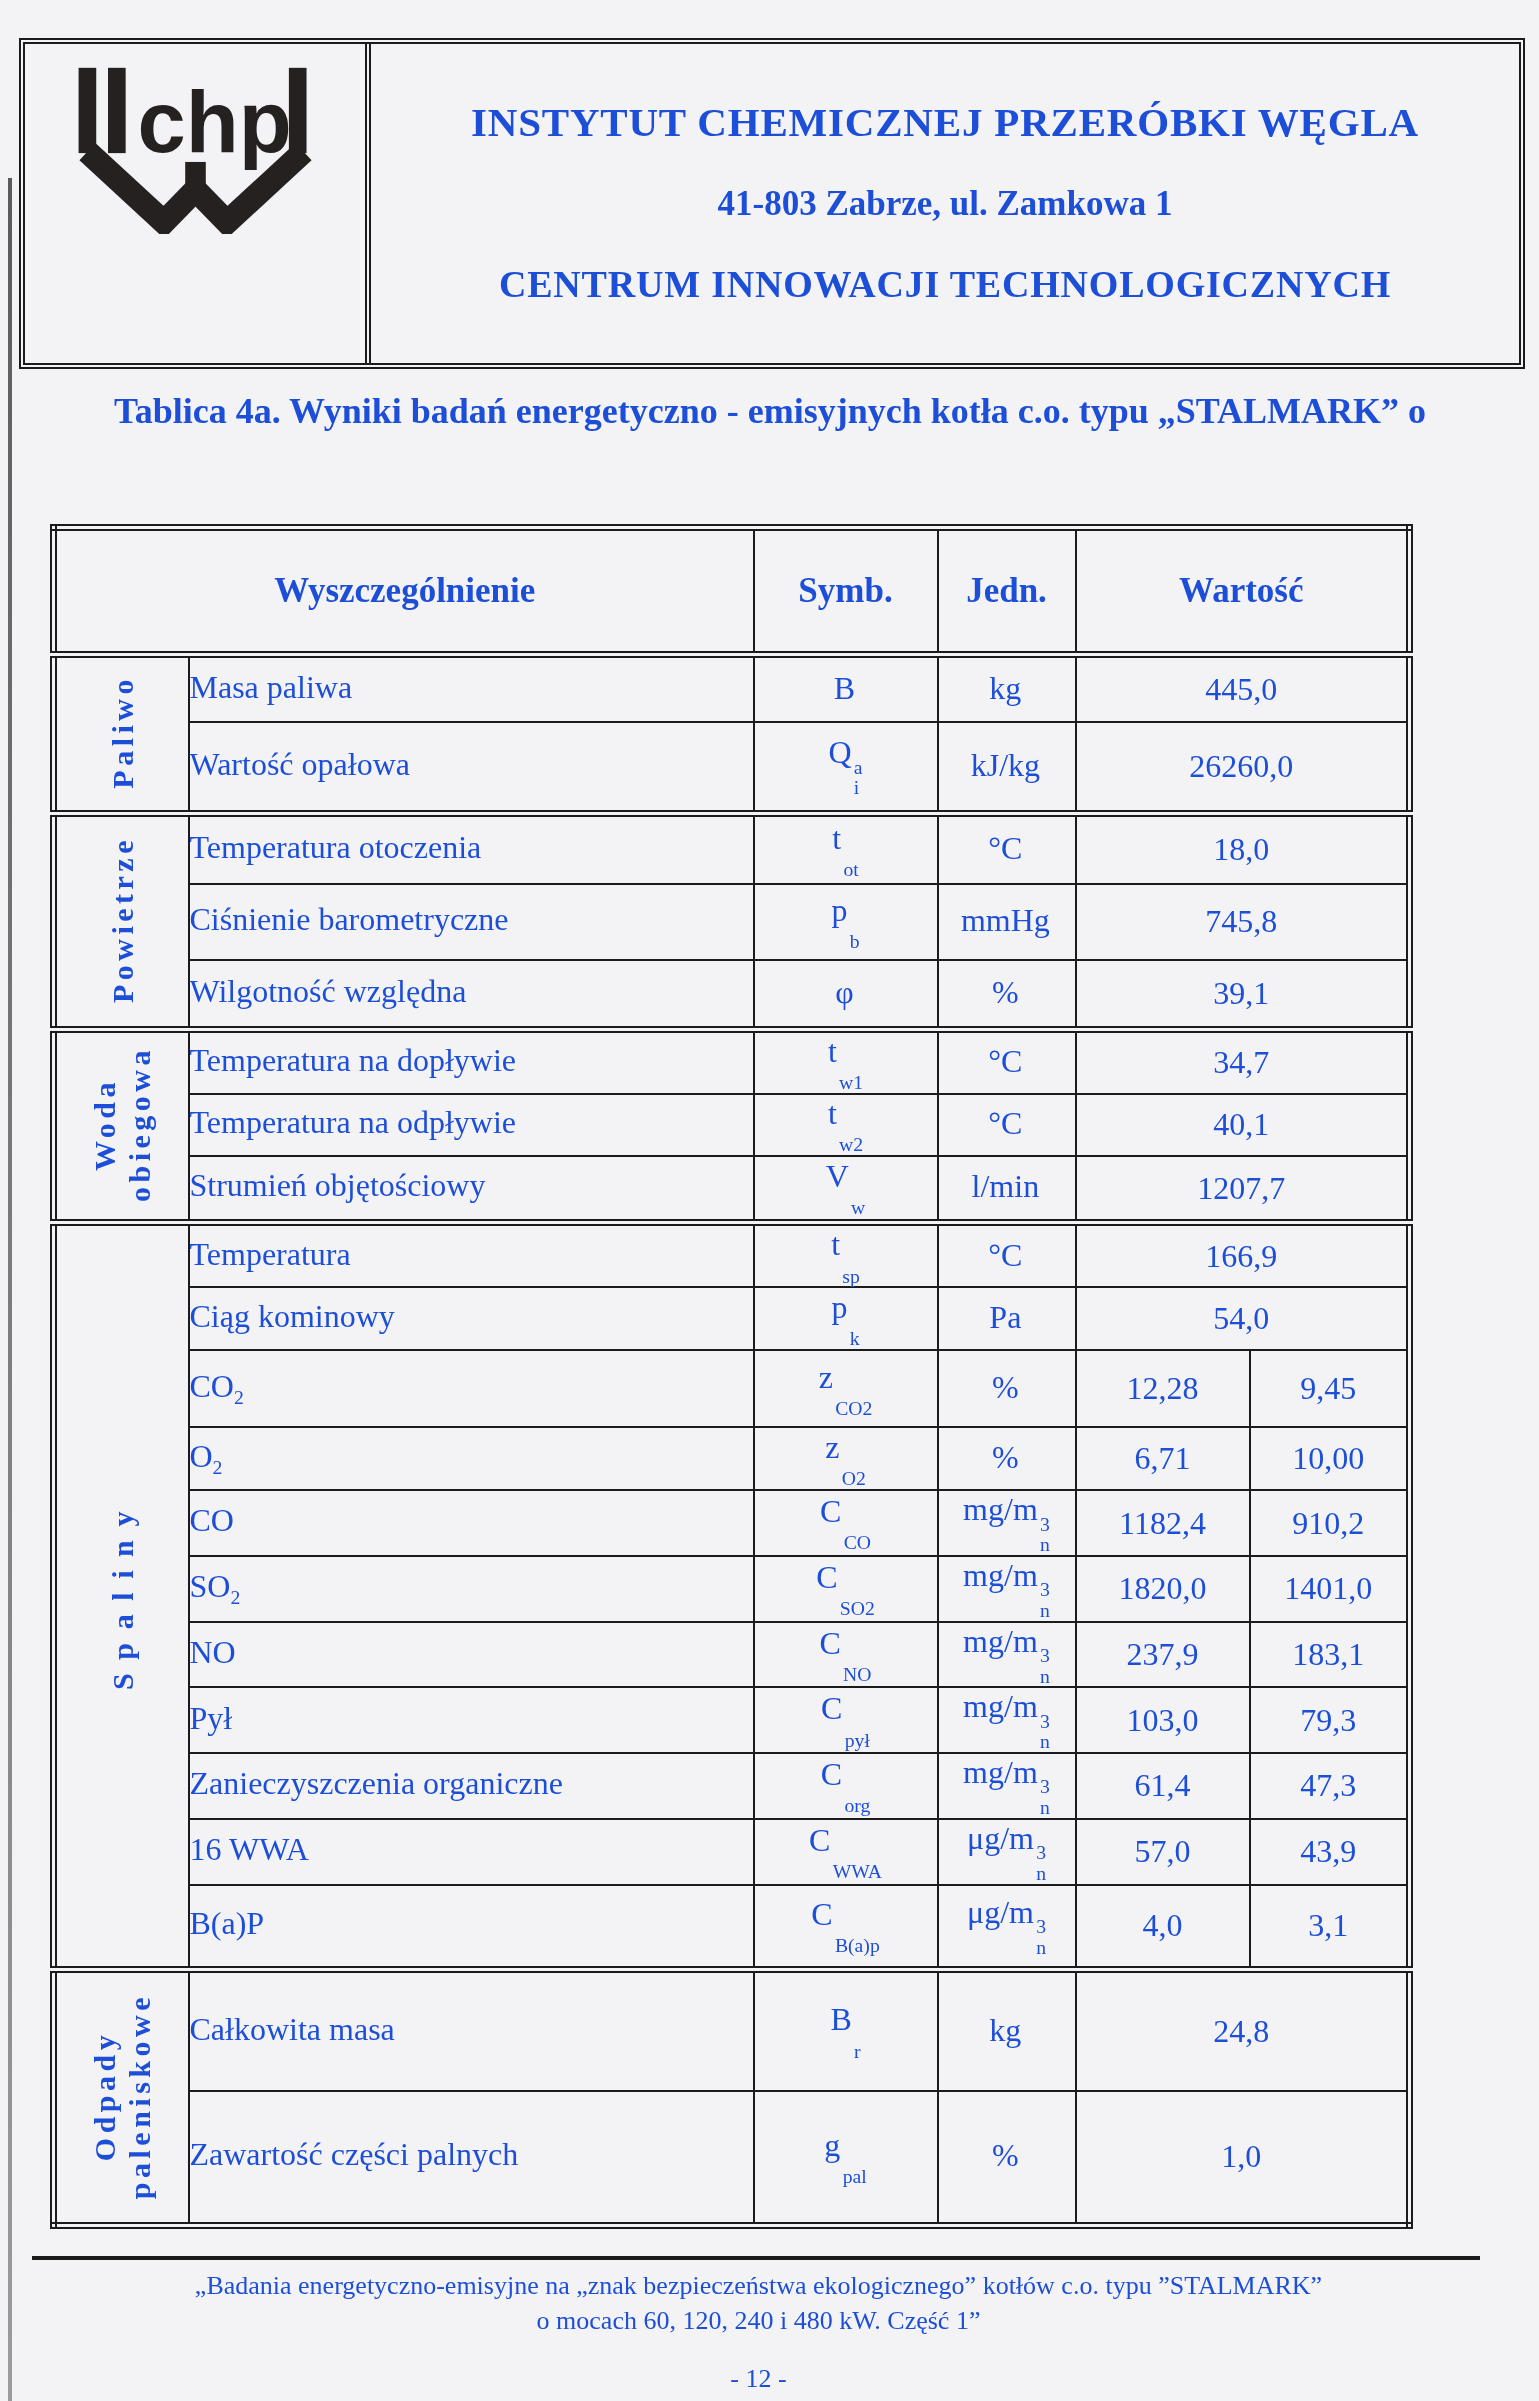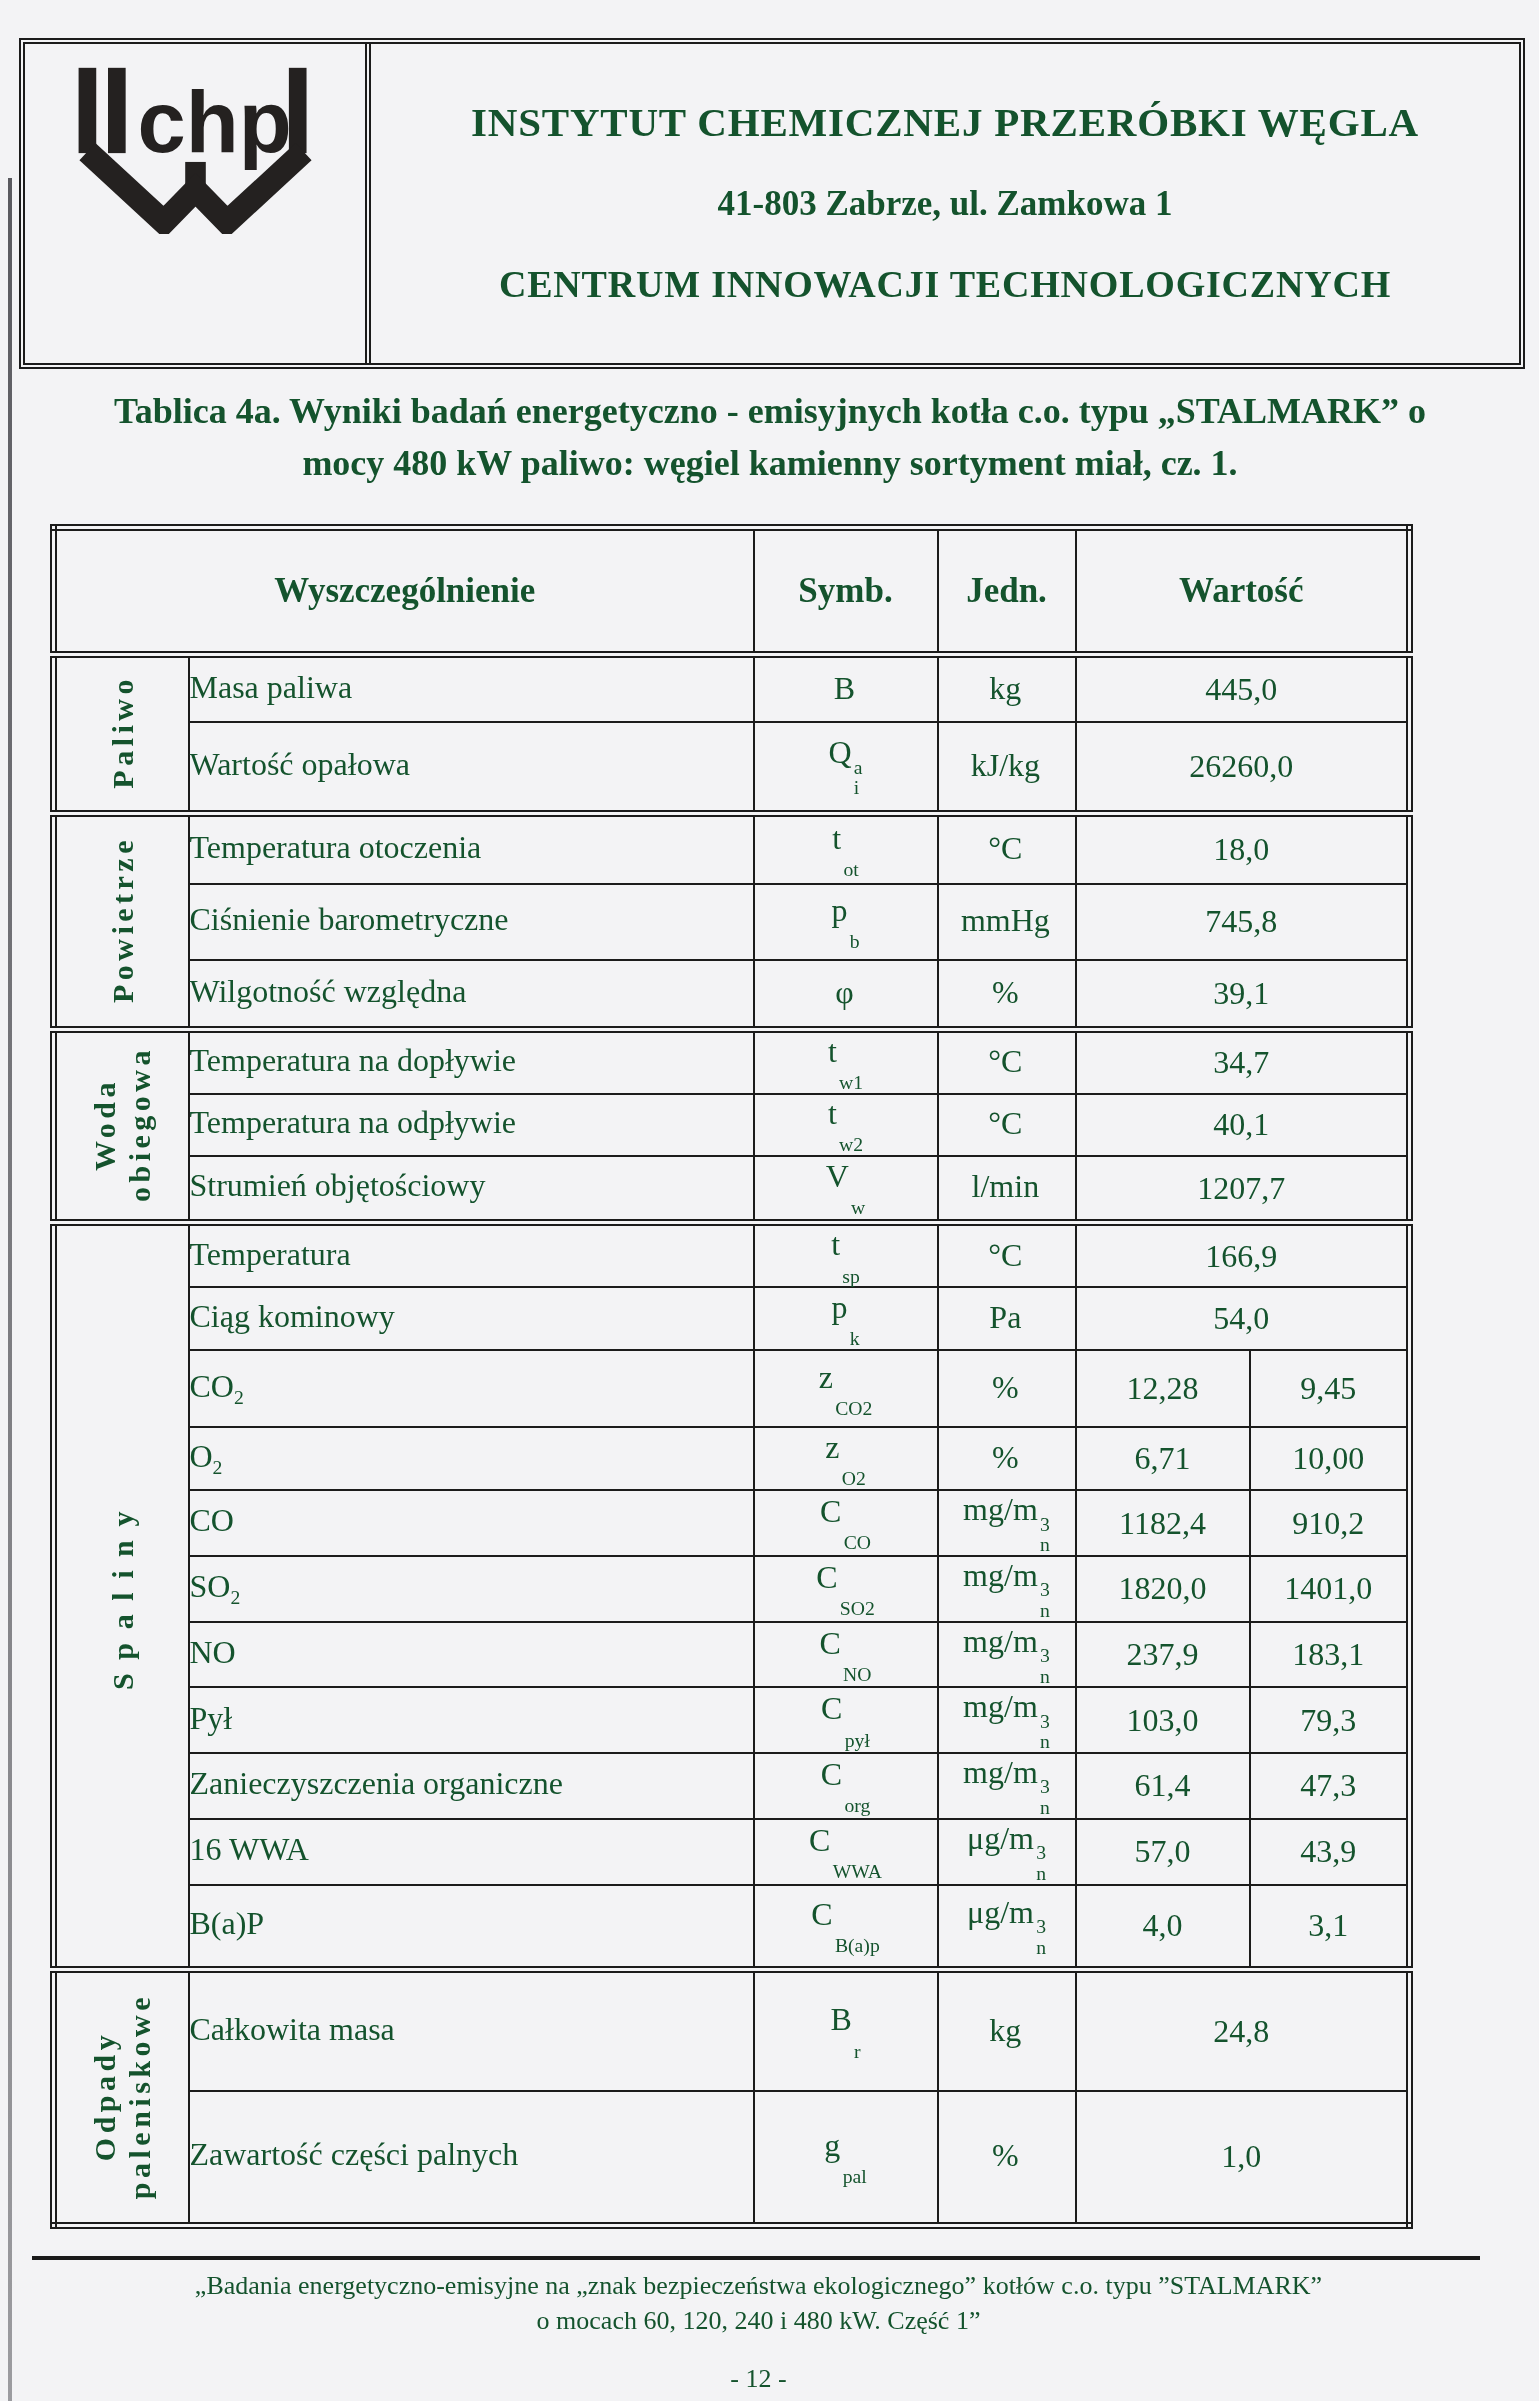--- a/index.html
+++ b/index.html
@@ -1,17 +1,17 @@
 <!DOCTYPE html>
 <html lang="pl" style="font-size:12px"><head>
 <meta charset="utf-8">
 <style>
   html,body{margin:0;padding:0;background:#e9e9ec;}
   .page{position:relative;width:1540px;height:2401px;background:#f3f3f5;overflow:hidden;
-        font-family:"Liberation Serif","DejaVu Serif",serif;color:#14532d;}
+        font-family:"Liberation Serif","DejaVu Serif",serif;color:#1d4ed8;}
   
   .edge-shadow{position:absolute;left:7.6px;top:178px;width:4.5px;height:2223px;
         background:linear-gradient(to bottom,rgba(25,25,32,.7),rgba(25,25,32,.4));}
   
   .hdr{position:absolute;left:19px;top:38px;width:1506px;height:331px;display:flex;
        border:6.8px double #1b1b1b;box-sizing:border-box;}
   .hdr-logo{width:346px;border-right:6.8px double #1b1b1b;display:flex;justify-content:center;
        align-items:flex-start;padding-top:15px;box-sizing:border-box;}
   .hdr-text{flex:1;display:flex;flex-direction:column;justify-content:space-evenly;
        align-items:center;padding:16.6px 6px 19.7px;}
@@ -66,21 +66,20 @@
     </div>
     <div class="hdr-text">
       <div class="hl1">INSTYTUT CHEMICZNEJ PRZERÓBKI WĘGLA</div>
       <div class="hl2">41-803 Zabrze, ul. Zamkowa 1</div>
       <div class="hl4">CENTRUM INNOWACJI TECHNOLOGICZNYCH</div>
     </div>
   </div>
 
   <div class="title">
     <div>Tablica 4a. Wyniki badań energetyczno - emisyjnych kotła c.o. typu „STALMARK” o</div>
-    <div>mocy 480 kW paliwo: węgiel kamienny sortyment miał, cz. 1.</div>
   </div>
 
   <table class="main">
     <colgroup>
       <col style="width:135px">
         <col style="width:565px">
         <col style="width:184px">
       <col style="width:138px">
         <col style="width:174px">
         <col style="width:160px">

